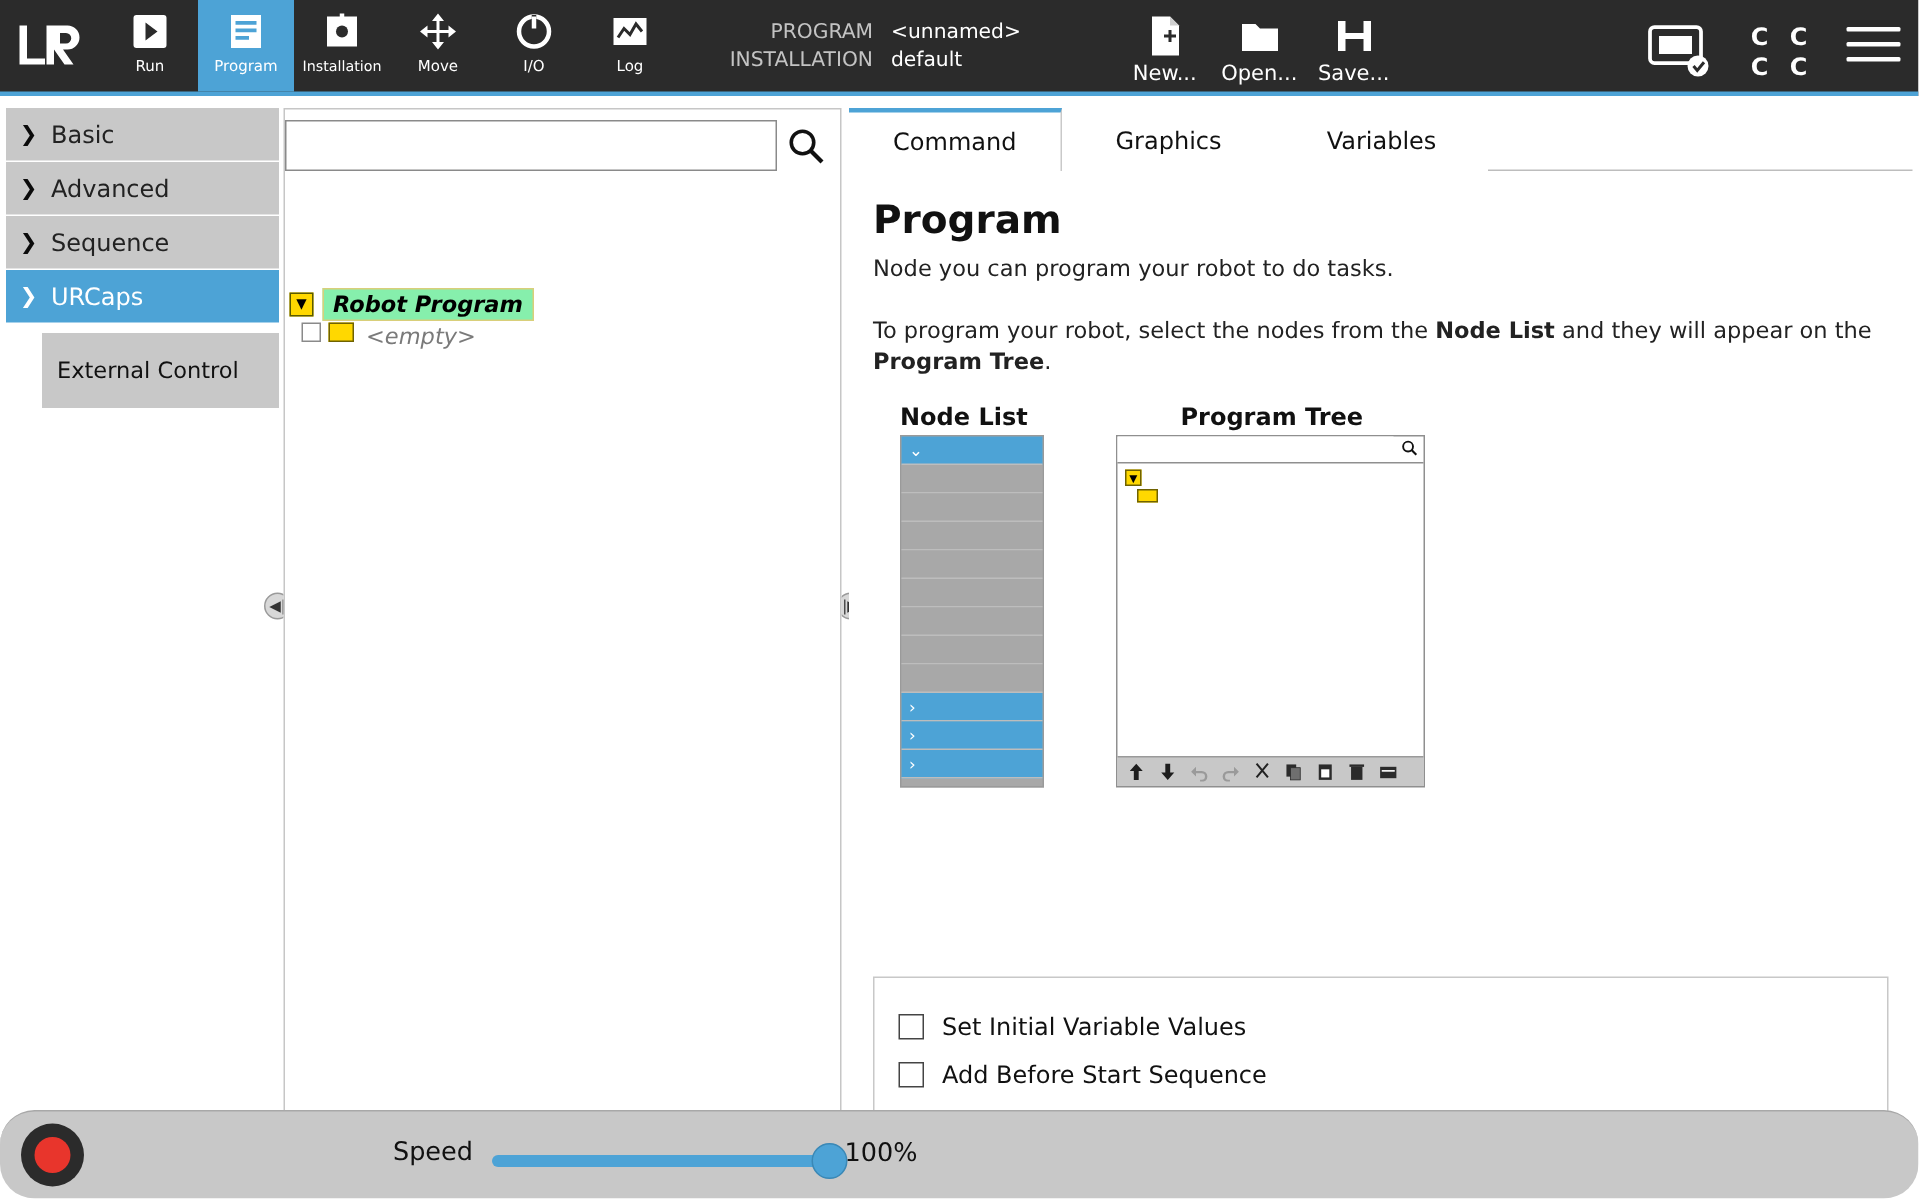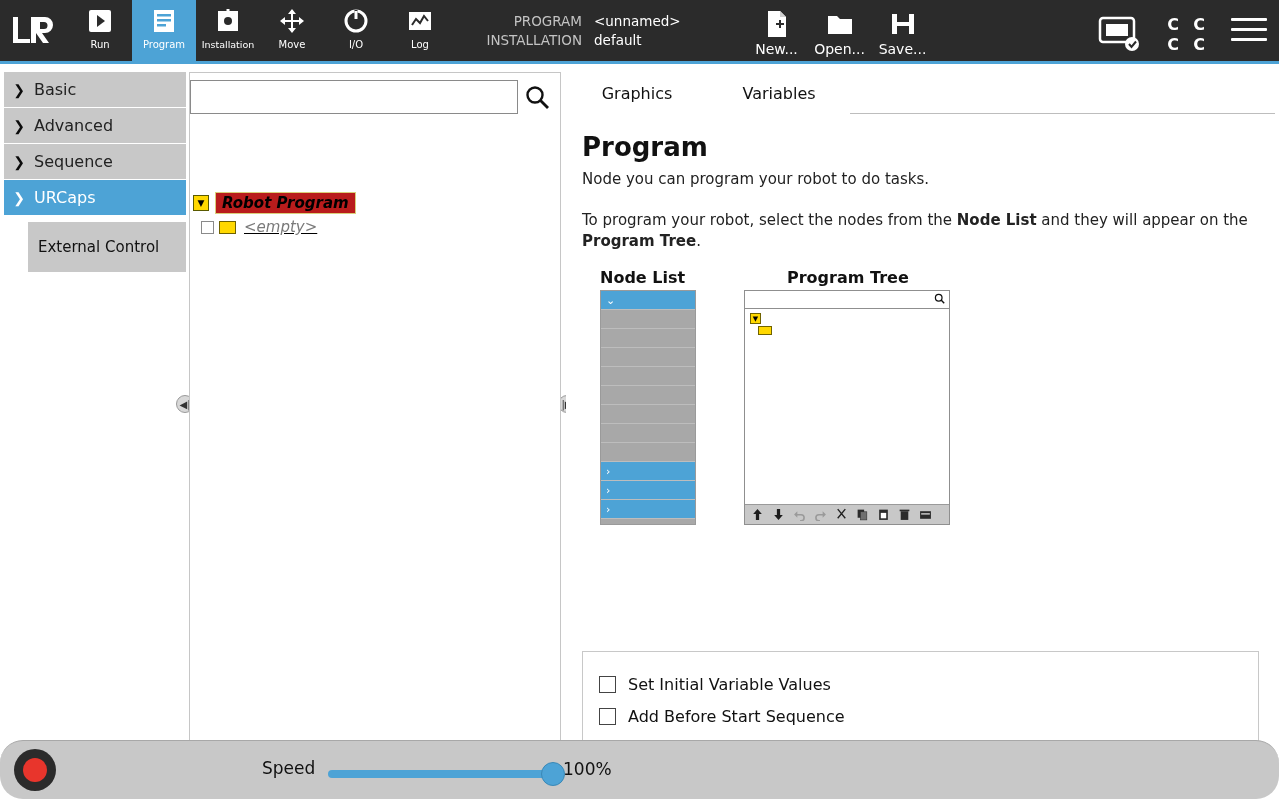--- a/index.html
+++ b/index.html
@@ -134,25 +134,25 @@
     cursor: pointer;
   }
 
   .tree { position: absolute; left: 193px; top: 124px; width: 364px; }
   .tree-row { display: flex; align-items: center; height: 24px; font-size: 15px; }
   .tri {
     width: 16px; height: 16px; background: #ffd800; border: 1px solid #5a5a00;
     display: flex; align-items: center; justify-content: center; font-size: 9px; color: #000;
   }
   .tree-root-label {
-    margin-left: 6px; background: #b91c1c; padding: 1px 6px;
+    margin-left: 6px; background: #86efac; padding: 1px 6px;
     font-style: italic; font-weight: bold; color: #000; font-size: 15px;
     border: 1px solid #d9cf7a;
   }
-  .tree-child { margin-left: 8px; display:flex; align-items:center; height: 24px; text-decoration: underline; }
+  .tree-child { margin-left: 8px; display:flex; align-items:flex-start; height: 24px; }
   .chk-empty { width: 13px; height: 13px; border: 1px solid #8a8a8a; background: #fff; }
   .yel-bar { width: 17px; height: 13px; background: #ffd800; border: 1px solid #6f6200; margin-left: 5px; }
   .empty-label { margin-left: 8px; font-style: italic; color: #7a7a7a; font-size: 15px; }
 
   .toolbar-bottom {
     position: absolute; left: 190px; top: 688px;
     width: 370px; height: 42px;
     background: #c8c8c8; border: 1px solid #b0b0b0;
     display: flex; align-items: center; gap: 20px; padding-left: 14px;
   }
@@ -480,20 +480,23 @@
         <svg width="24" height="22" viewBox="0 0 24 22">
             <rect x="2" y="4" width="20" height="14" fill="#2b2b2b"></rect>
             <rect x="4" y="7" width="16" height="2" fill="#ffffff"></rect>
             <rect x="4" y="11" width="16" height="2" fill="#ffffff"></rect>
           </svg>
       </div>
     </div>
 
     <div class="rightpanel">
       <div class="tabsrow">
+        <div class="rtab active">
+          <span>Command</span>
+        </div>
         <div class="rtab plain">
           <span>Graphics</span>
         </div>
         <div class="rtab plain">
           <span>Variables</span>
         </div>
       </div>
 
       <div class="r-content">
         <h1 class="r-title">Program</h1>

